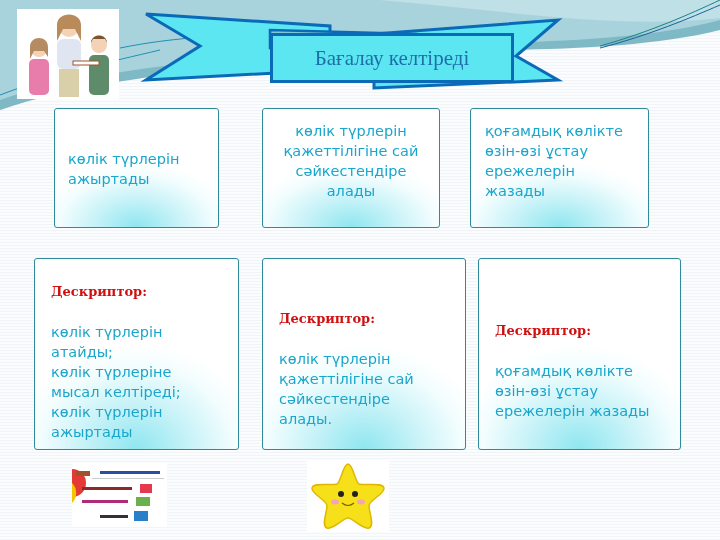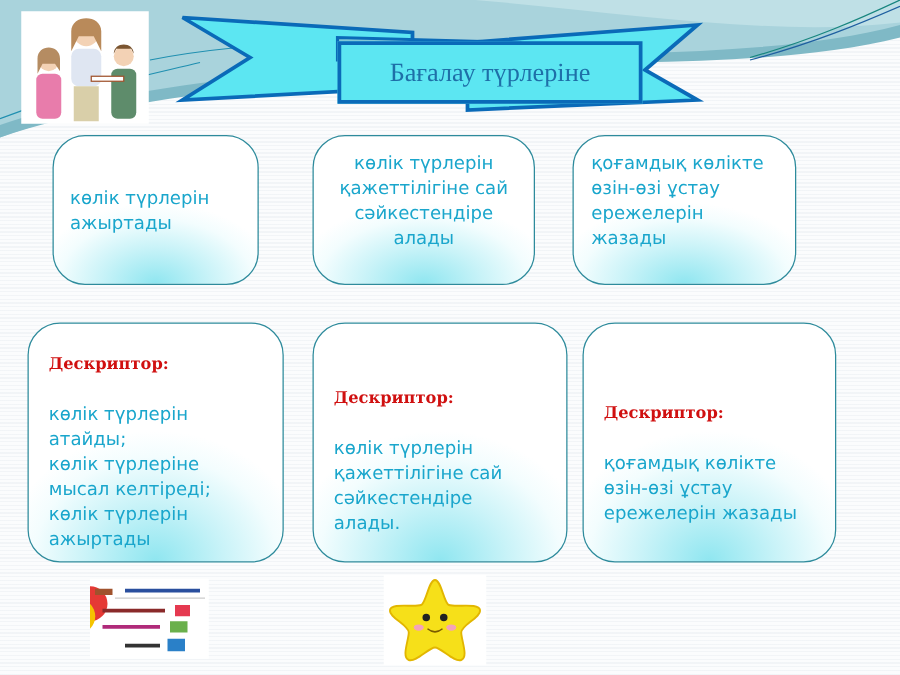--- a/index.html
+++ b/index.html
@@ -6,23 +6,23 @@
   body{width:720px;height:540px;position:relative;overflow:hidden;
        background:#fbfcfd;font-family:"DejaVu Serif","Liberation Serif",serif;}
   .bg-pattern{position:absolute;inset:0;
     background-image:repeating-linear-gradient(0deg,rgba(200,210,220,0.18) 0 1px,transparent 1px 3px);}
   .swoosh{position:absolute;left:0;top:0;width:720px;height:260px;}
   .illustration{position:absolute;left:17px;top:9px;width:102px;height:90px;background:#fff;}
   .banner{position:absolute;left:140px;top:8px;width:440px;height:84px;}
   .banner-title{position:absolute;left:270px;top:33px;width:244px;height:50px;
     display:flex;align-items:center;justify-content:center;
     font-family:"Liberation Serif","DejaVu Serif",serif;font-size:21px;color:#1e6fa8;}
-  .box{position:absolute;border:1.3px solid #2e8b9c;border-radius:26px;box-sizing:border-box;
+  .box{position:absolute;border:1.3px solid #2e8b9c;border-radius:3px;box-sizing:border-box;
     background:radial-gradient(ellipse 60% 55% at 50% 100%, #8fe6f0 0%, #c9f3f8 45%, #f3fdfe 80%, #ffffff 100%);
-    font-family:"DejaVu Sans","Liberation Sans",sans-serif;color:#1aa6cc;font-size:14.5px;line-height:20px;}
+    font-family:"DejaVu Sans","Liberation Sans",sans-serif;color:#1aa6cc;font-size:14.5px;line-height:20px;margin-left:12px;}
   .box .txt{position:absolute;white-space:pre-line;}
   .desc-head{color:#d01010;font-weight:bold;font-family:"DejaVu Serif","Liberation Serif",serif;font-size:13px;display:block;}
   .thumb{position:absolute;left:72px;top:463px;width:95px;height:64px;background:#fff;}
   .star{position:absolute;left:307px;top:460px;width:82px;height:72px;background:#fff;}
 </style>
 </head>
 <body>
 
 <div class="bg-pattern"></div>
 
@@ -51,21 +51,21 @@
     <rect x="56" y="52" width="26" height="4" fill="#fff" stroke="#a0522d" stroke-width="1"></rect>
   </svg>
 </div>
 
 <svg class="banner" viewBox="0 0 440 84">
   <polygon points="6,6 190,18 190,62 6,72 60,38" fill="#5ce6f2" stroke="#0a6ab8" stroke-width="3"></polygon>
   <polygon points="234,26 418,12 376,48 418,72 234,80" fill="#5ce6f2" stroke="#0a6ab8" stroke-width="3"></polygon>
   <polygon points="130,22 130,40 276,40 276,26" fill="#7fc9d6" stroke="#0a6ab8" stroke-width="2.5"></polygon>
 </svg>
 <div style="position:absolute;left:270px;top:33px;width:244px;height:50px;background:#5ce6f2;border:3px solid #0a6ab8;box-sizing:border-box;"></div>
-<div class="banner-title">Бағалау түрлеріне</div>
+<div class="banner-title">Бағалау келтіреді</div>
 
 <div class="box" style="left:42px;top:108px;width:165px;height:120px;">
   <div class="txt" style="left:13px;top:40px;">көлік түрлерін
 ажыртады</div>
 </div>
 <div class="box" style="left:250px;top:108px;width:178px;height:120px;text-align:center;">
   <div class="txt" style="left:0;right:0;top:12px;">көлік түрлерін
 қажеттілігіне сай
 сәйкестендіре
 алады</div>

